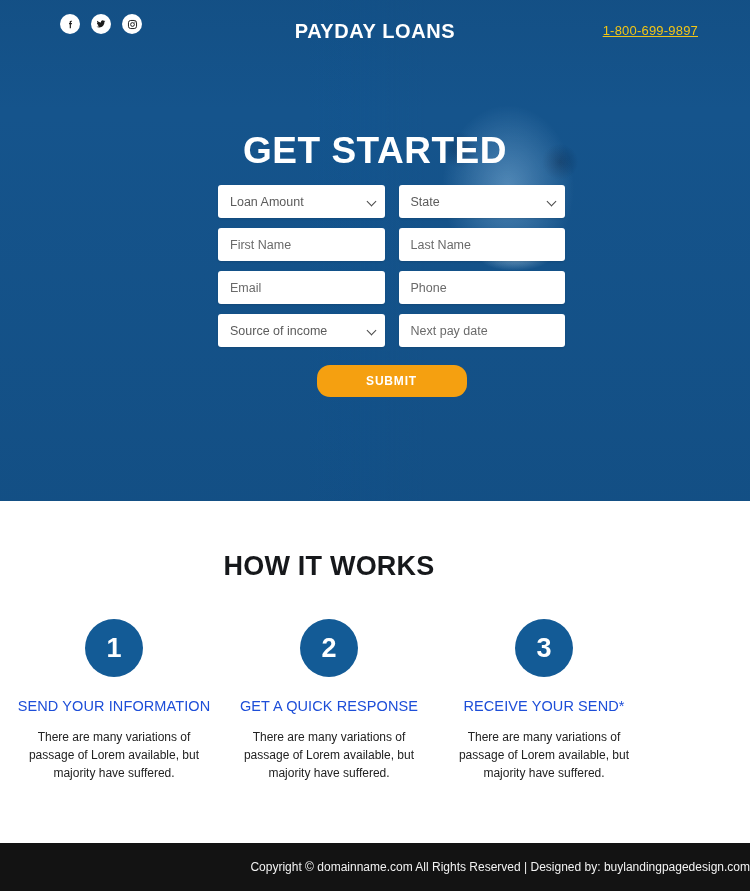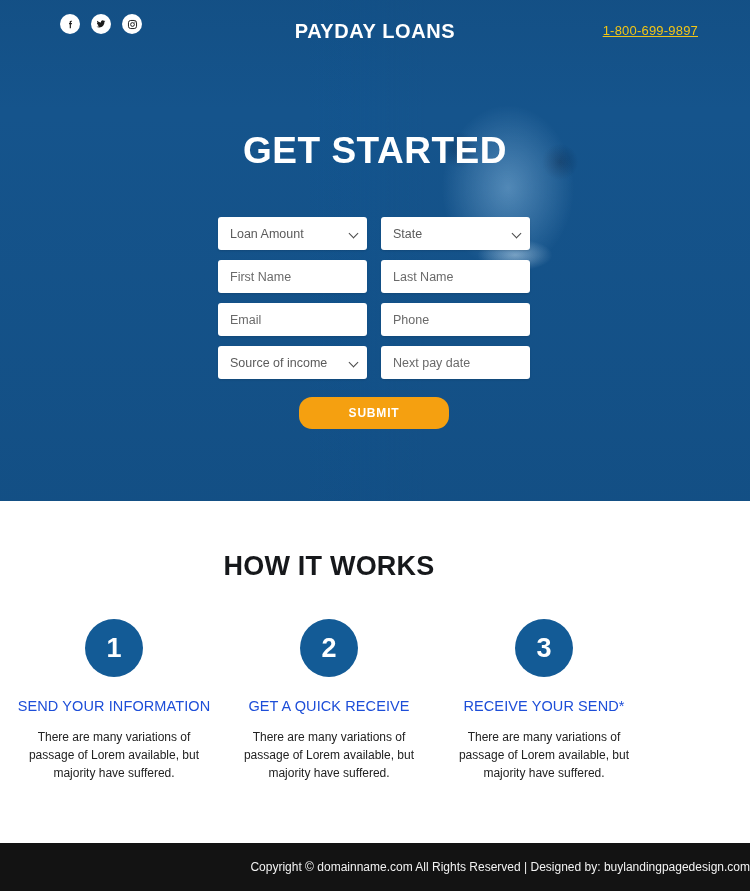--- a/index.html
+++ b/index.html
@@ -78,22 +78,21 @@
   
   .hero-title {
     position:absolute; top:130px; left:0; width:750px;
     text-align:center; color:#ffffff;
     font-size:37px; font-weight:bold; letter-spacing:.5px;
   }
 
   
   .form {
     position:absolute; top:185px; left:218px;
-    width:312px;
-    margin-top:32px;
+    width:347px;
   }
   .frow { display:flex; gap:14px; margin-bottom:10px; }
   .fcell { position:relative; flex:1 1 0; }
   .field {
     width:100%; height:33px;
     background:#ffffff; border:none; border-radius:3px;
     font-family:"Liberation Sans", sans-serif;
     font-size:12.5px; color:#404040;
     padding:0 10px 0 12px;
     outline:none;
@@ -254,21 +253,21 @@
     <h2 class="works-title">HOW IT WORKS</h2>
 
     <div class="steps">
       <div class="step">
         <div class="circle">1</div>
         <div class="step-title">SEND YOUR INFORMATION</div>
         <p class="step-desc">There are many variations of passage of Lorem available, but majority have suffered.</p>
       </div>
       <div class="step">
         <div class="circle">2</div>
-        <div class="step-title">GET A QUICK RECEIVE</div>
+        <div class="step-title">GET A QUICK RESPONSE</div>
         <p class="step-desc">There are many variations of passage of Lorem available, but majority have suffered.</p>
       </div>
       <div class="step">
         <div class="circle">3</div>
         <div class="step-title">RECEIVE YOUR SEND*</div>
         <p class="step-desc">There are many variations of passage of Lorem available, but majority have suffered.</p>
       </div>
     </div>
   </section>
 

